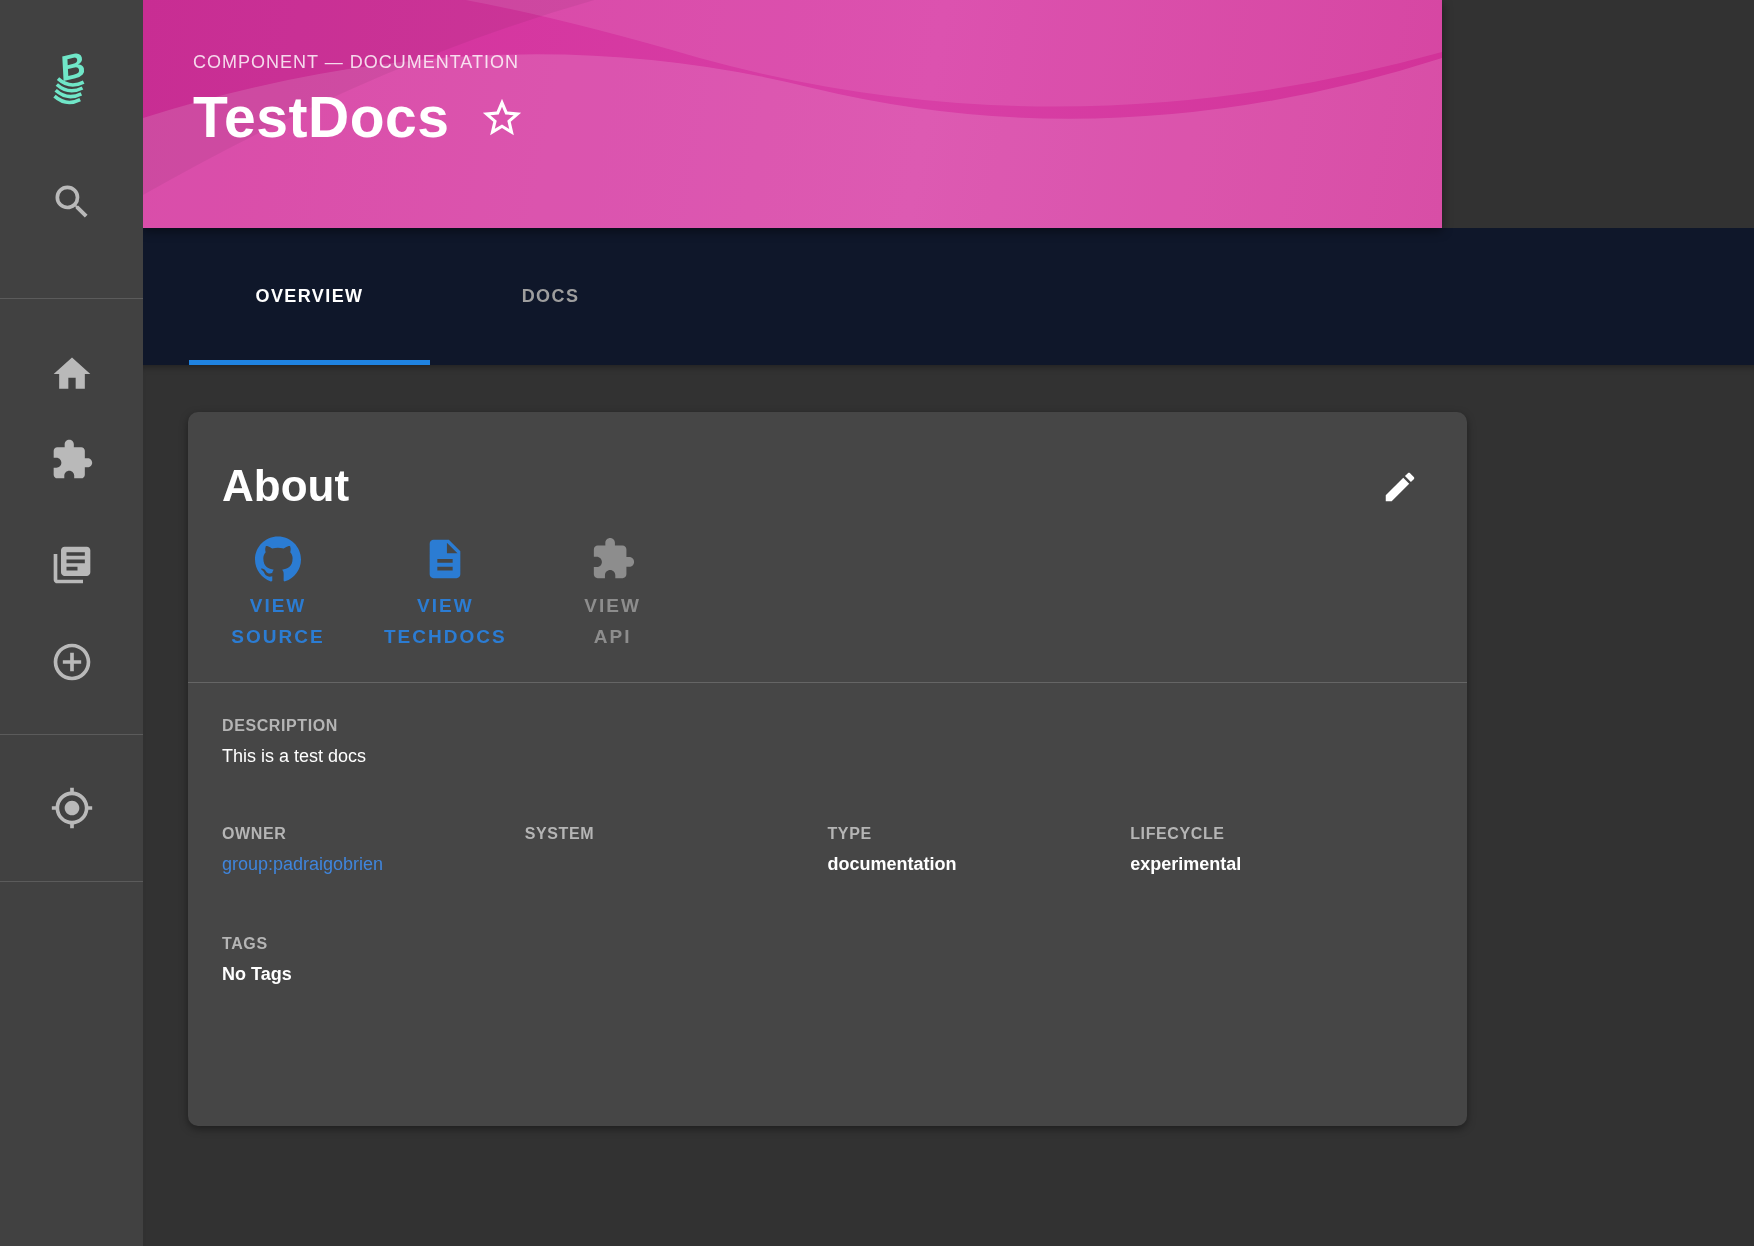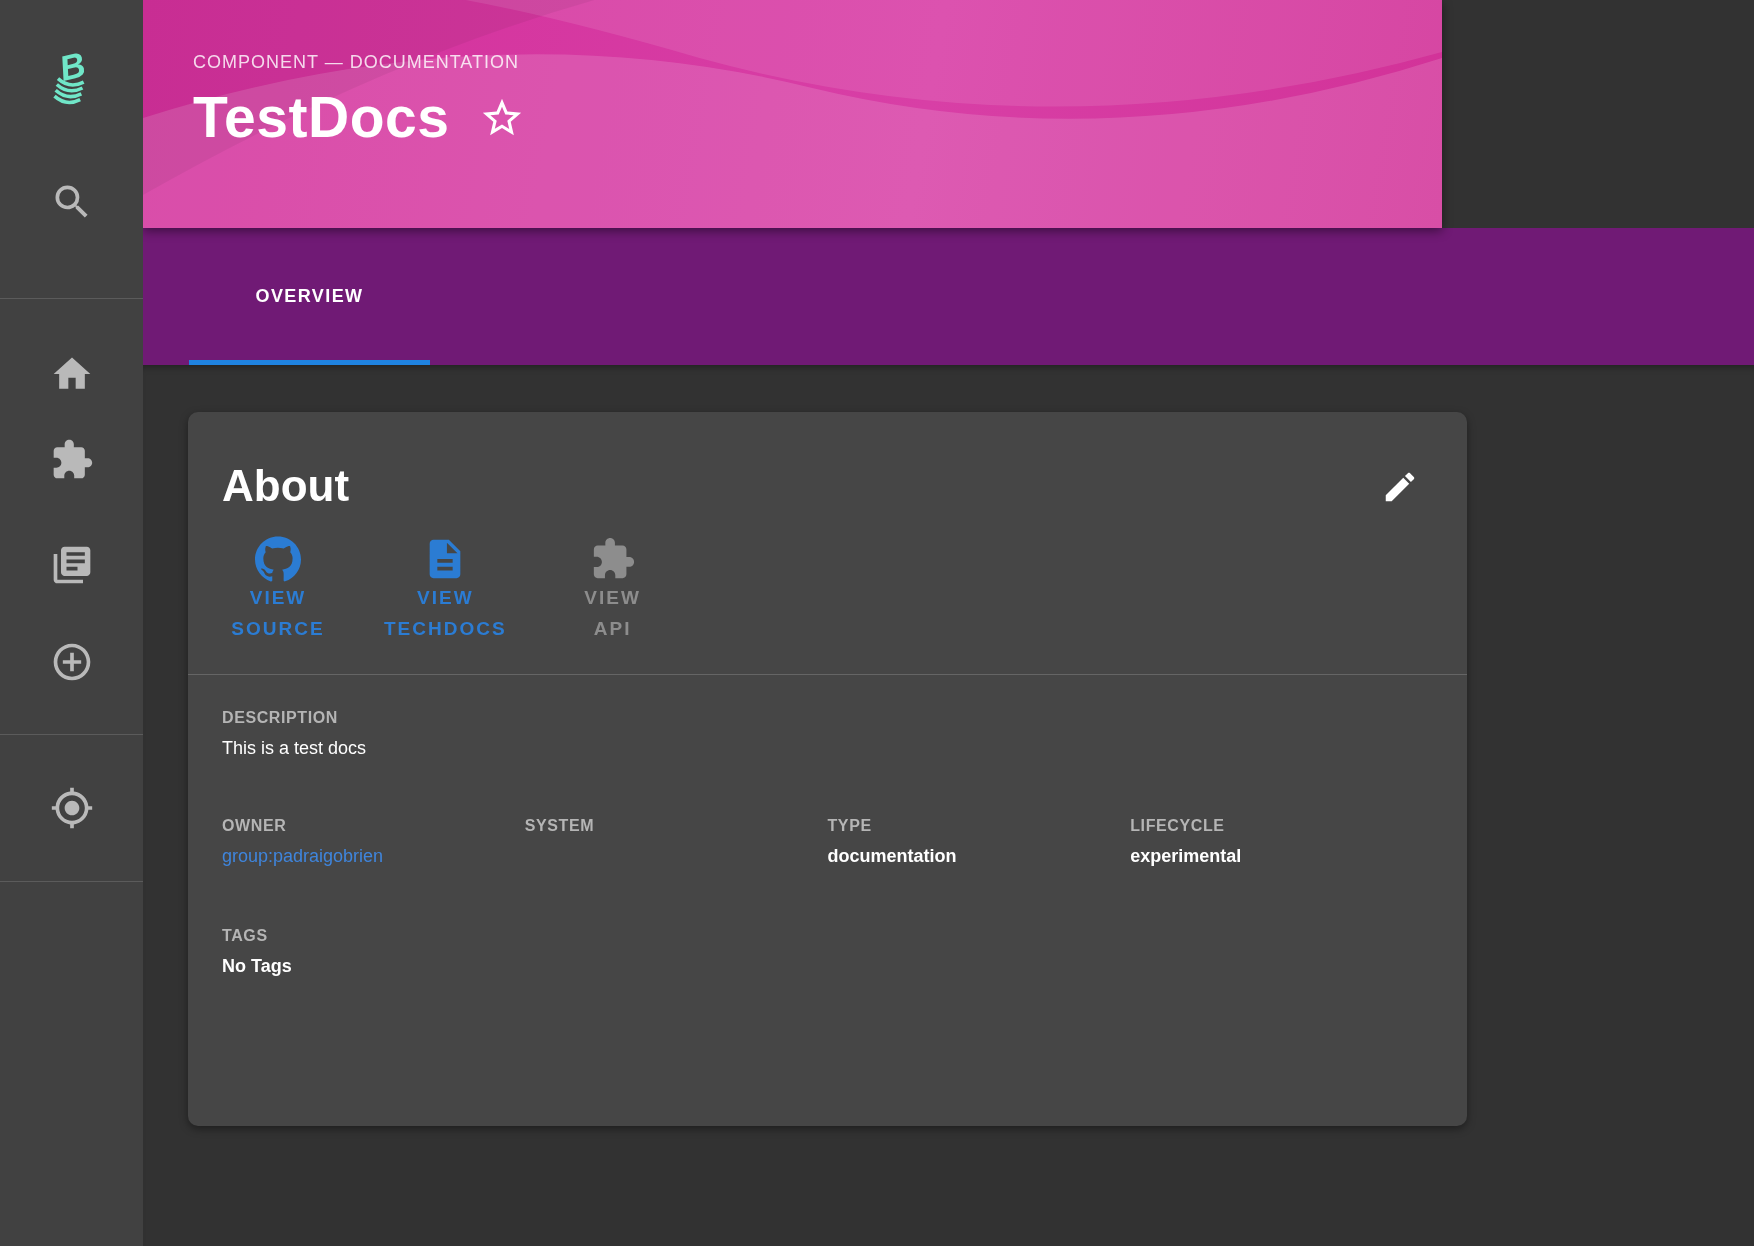--- a/index.html
+++ b/index.html
@@ -35,21 +35,21 @@
     color:rgba(255,255,255,0.82);
   }
   .title-row { display:flex; align-items:center; margin-top:16px; }
   .page-title { font-size:57px; font-weight:700; letter-spacing:0.5px; line-height:1; }
   .fav-btn { margin-left:30px; width:46px; height:46px; cursor:pointer; background:none; border:none; }
   .fav-btn svg { width:46px; height:46px; fill:#ffffff; }
 
   
   .tabbar {
     position:absolute; left:143px; top:228px; width:1611px; height:137px;
-    background:#701a75; z-index:2; display:flex; align-items:stretch;
+    background:#0f172a; z-index:2; display:flex; align-items:stretch;
     padding-left:46px;
   }
   .tab {
     position:relative; width:241px; display:flex; align-items:center; justify-content:center;
     font-size:18px; font-weight:700; letter-spacing:1.4px; color:#9e9e9e; cursor:pointer;
   }
   .tab.active { color:#ffffff; }
   .tab.active::after {
     content:""; position:absolute; left:0; bottom:0; width:100%; height:5px;
     background:var(--tab-underline,#1f83e0);
@@ -72,21 +72,21 @@
   }
   .card-title { font-size:44px; font-weight:700; line-height:1; }
   .edit-btn { background:none; border:none; cursor:pointer; padding:4px; }
   .edit-btn svg { width:38px; height:38px; fill:#ffffff; }
 
   .actions { display:flex; gap:50px; padding:26px 34px 0 34px; }
   .action { display:flex; flex-direction:column; align-items:center; min-width:112px; cursor:pointer; text-align:center; }
   .action .a-icon { width:46px; height:46px; }
   .action .a-icon svg { width:100%; height:100%; fill:var(--accent-blue,#2b7cd3); }
   .action .a-label {
-    margin-top:0; font-size:19px; font-weight:700; letter-spacing:2px;
+    margin-top:8px; font-size:19px; font-weight:700; letter-spacing:2px;
     color:var(--accent-blue,#2b7cd3); line-height:31px;
   }
   .action.disabled { cursor:default; }
   .action.disabled .a-icon svg { fill:#8d8d8d; }
   .action.disabled .a-label { color:#8d8d8d; }
 
   .card-divider { height:1px; background:rgba(255,255,255,0.17); margin-top:30px; }
 
   .card-body { padding:34px 34px 62px 34px; }
   .field-label {
@@ -169,20 +169,21 @@
         <svg viewBox="0 0 24 24">
             <path d="M22 9.24l-7.19-.62L12 2 9.19 8.63 2 9.24l5.46 4.73L5.82 21 12 17.27 18.18 21l-1.63-7.03L22 9.24zM12 15.4l-3.76 2.27 1-4.28-3.32-2.88 4.38-.38L12 6.1l1.71 4.04 4.38.38-3.32 2.88 1 4.28L12 15.4z"></path>
           </svg>
       </button>
     </div>
   </div>
 </header>
 
 <div class="tabbar">
   <div class="tab active">OVERVIEW</div>
+  <div class="tab">DOCS</div>
 </div>
 
 <main class="content">
   <section class="card">
 
     <div class="card-header">
       <h2 class="card-title">About</h2>
       <button class="edit-btn">
         <svg viewBox="0 0 24 24">
             <path d="M3 17.25V21h3.75L17.81 9.94l-3.75-3.75L3 17.25zM20.71 7.04c.39-.39.39-1.02 0-1.41l-2.34-2.34c-.39-.39-1.02-.39-1.41 0l-1.83 1.83 3.75 3.75 1.83-1.83z"></path>

